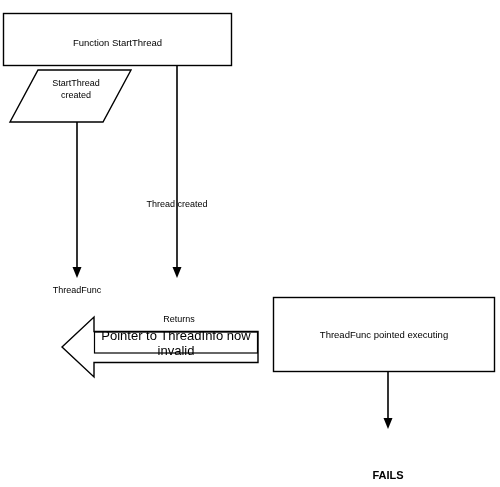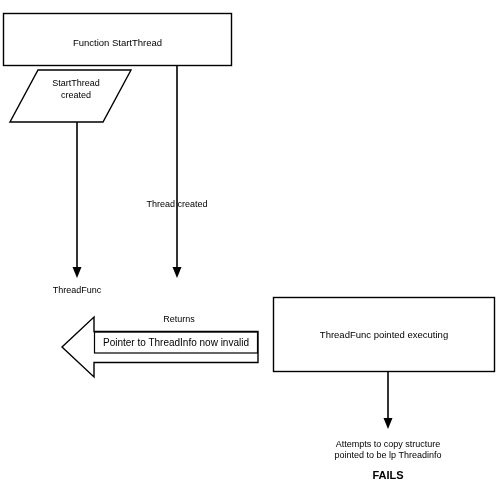--- a/index.html
+++ b/index.html
@@ -92,24 +92,20 @@
     <div>StartThread</div>
     <div>created</div>
   </div>
 
   <div class="lbl ctr" style="left:177px; top:180px;margin-top:19px;">Thread created</div>
 
   <div class="lbl ctr" style="left:77px; top:285px;">ThreadFunc</div>
 
   <div class="lbl ctr" style="left:179px; top:279px;margin-top:35px;">Returns</div>
 
-  <div class="boxtext" style="left:95px; top:332px; width:162px; height:21px; font-size:10px;">Pointer to ThreadInfo now invalid</div>
+  <div class="boxtext" style="left:95px; top:332px; width:162px; height:21px; font-size:13px;">Pointer to ThreadInfo now invalid</div>
 
   <div class="boxtext" style="left:273px; top:297px; width:222px; height:75px;">ThreadFunc pointed executing</div>
 
-  <div class="lbl ctr multi" style="left:388px; top:439px;">
-    <div>Attempts to copy structure</div>
-    <div>pointed to be lp Threadinfo</div>
-  </div>
 
   <div class="lbl ctr bold" style="left:388px; top:470px;">FAILS</div>
 
 </div>
 
 </body></html>

